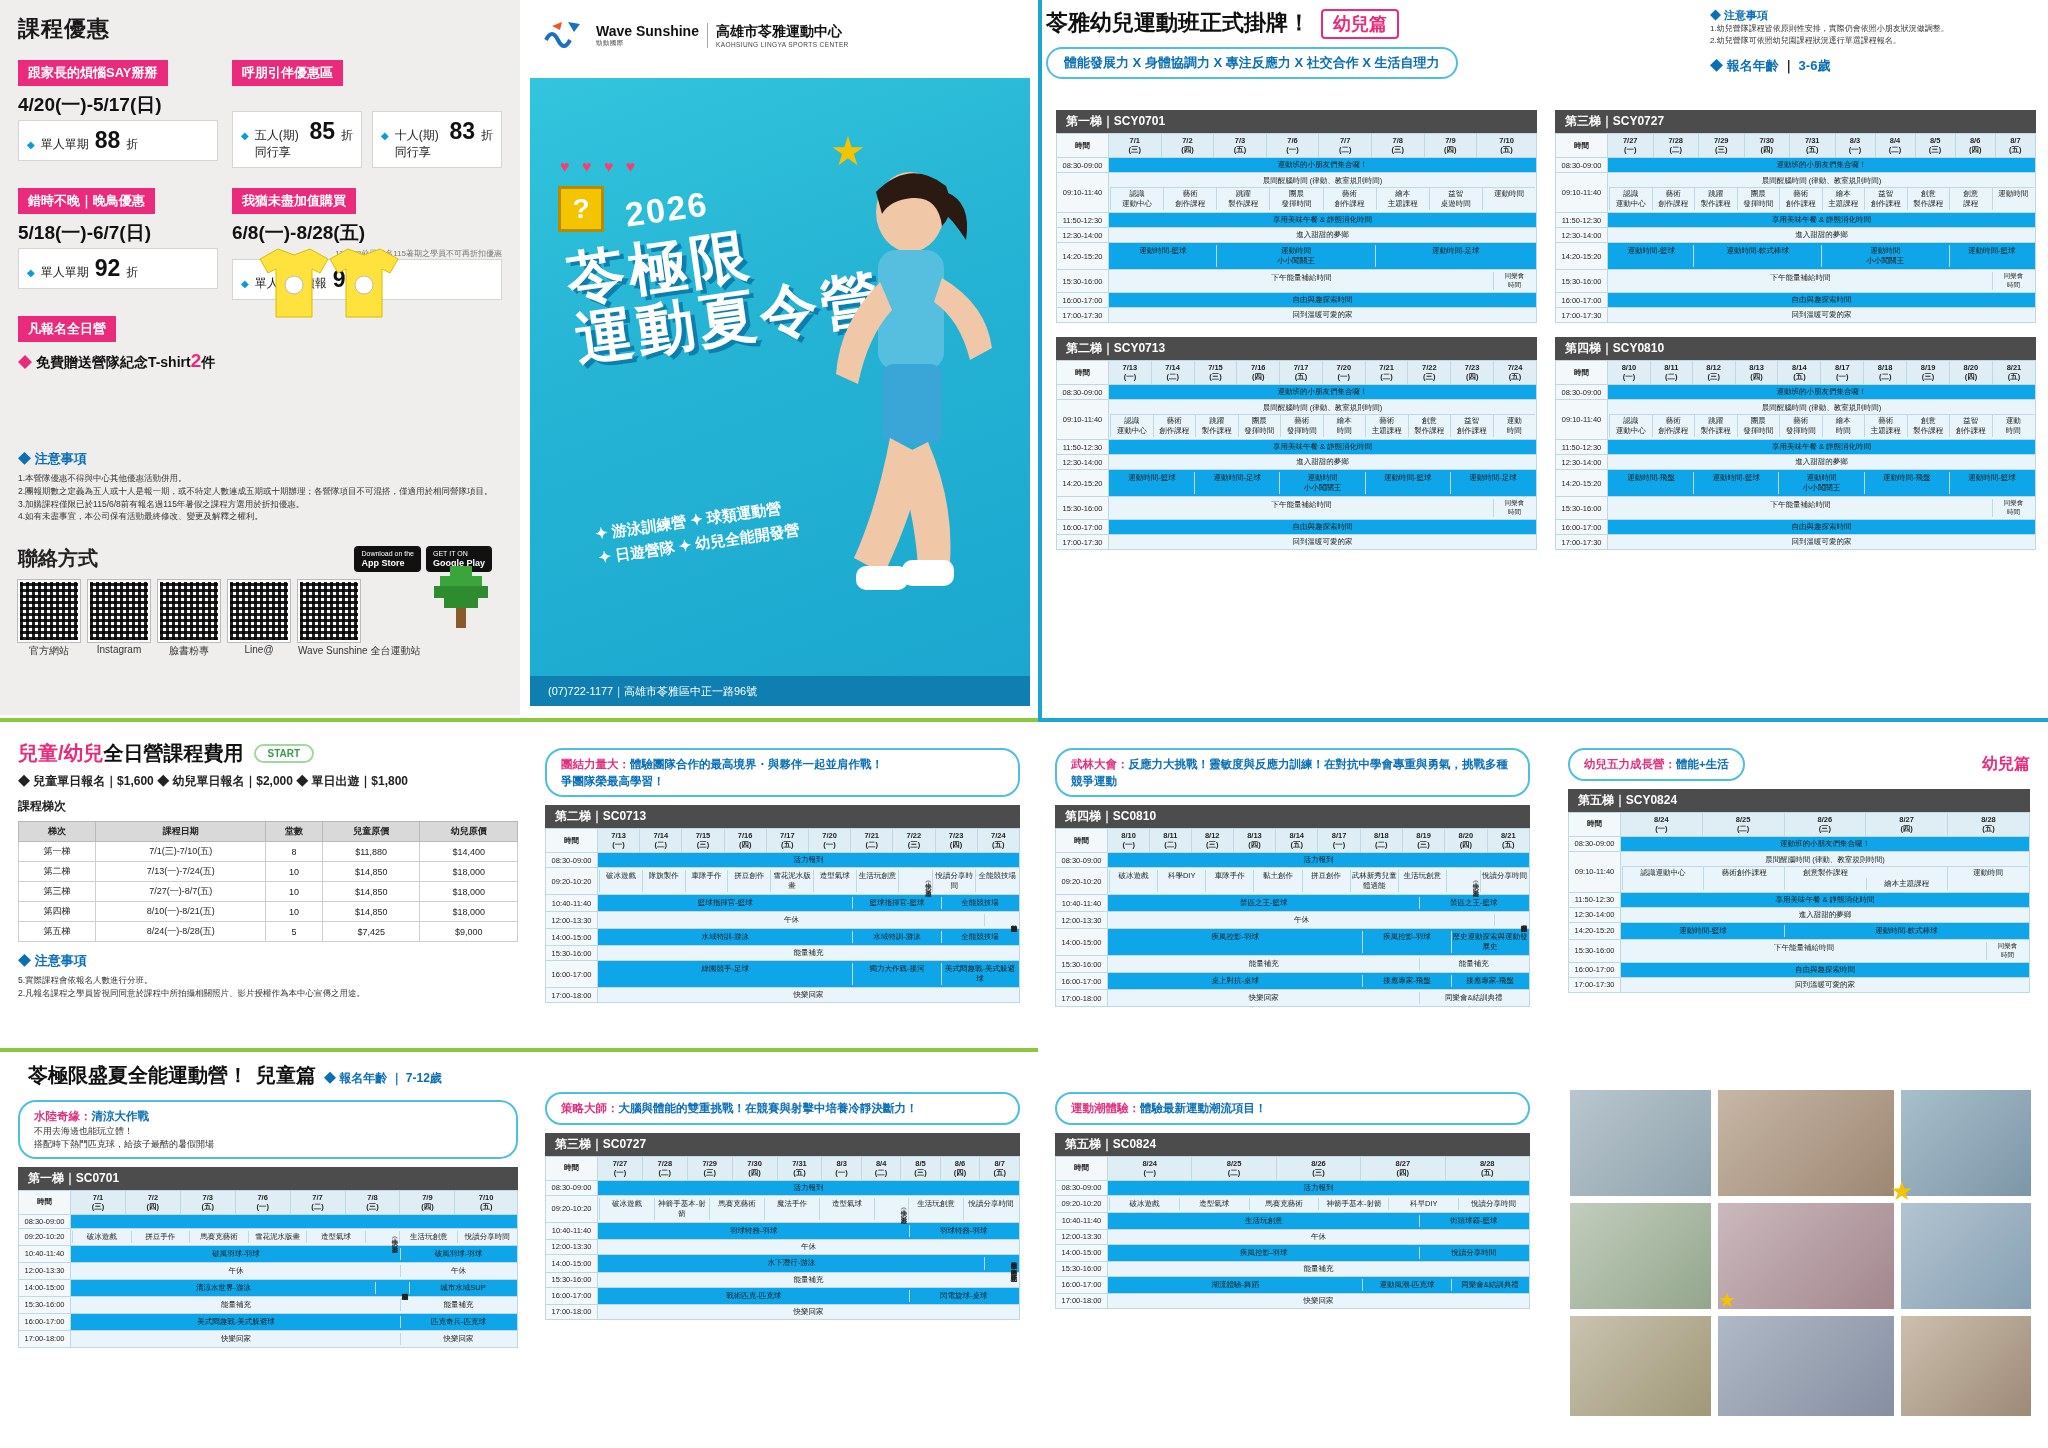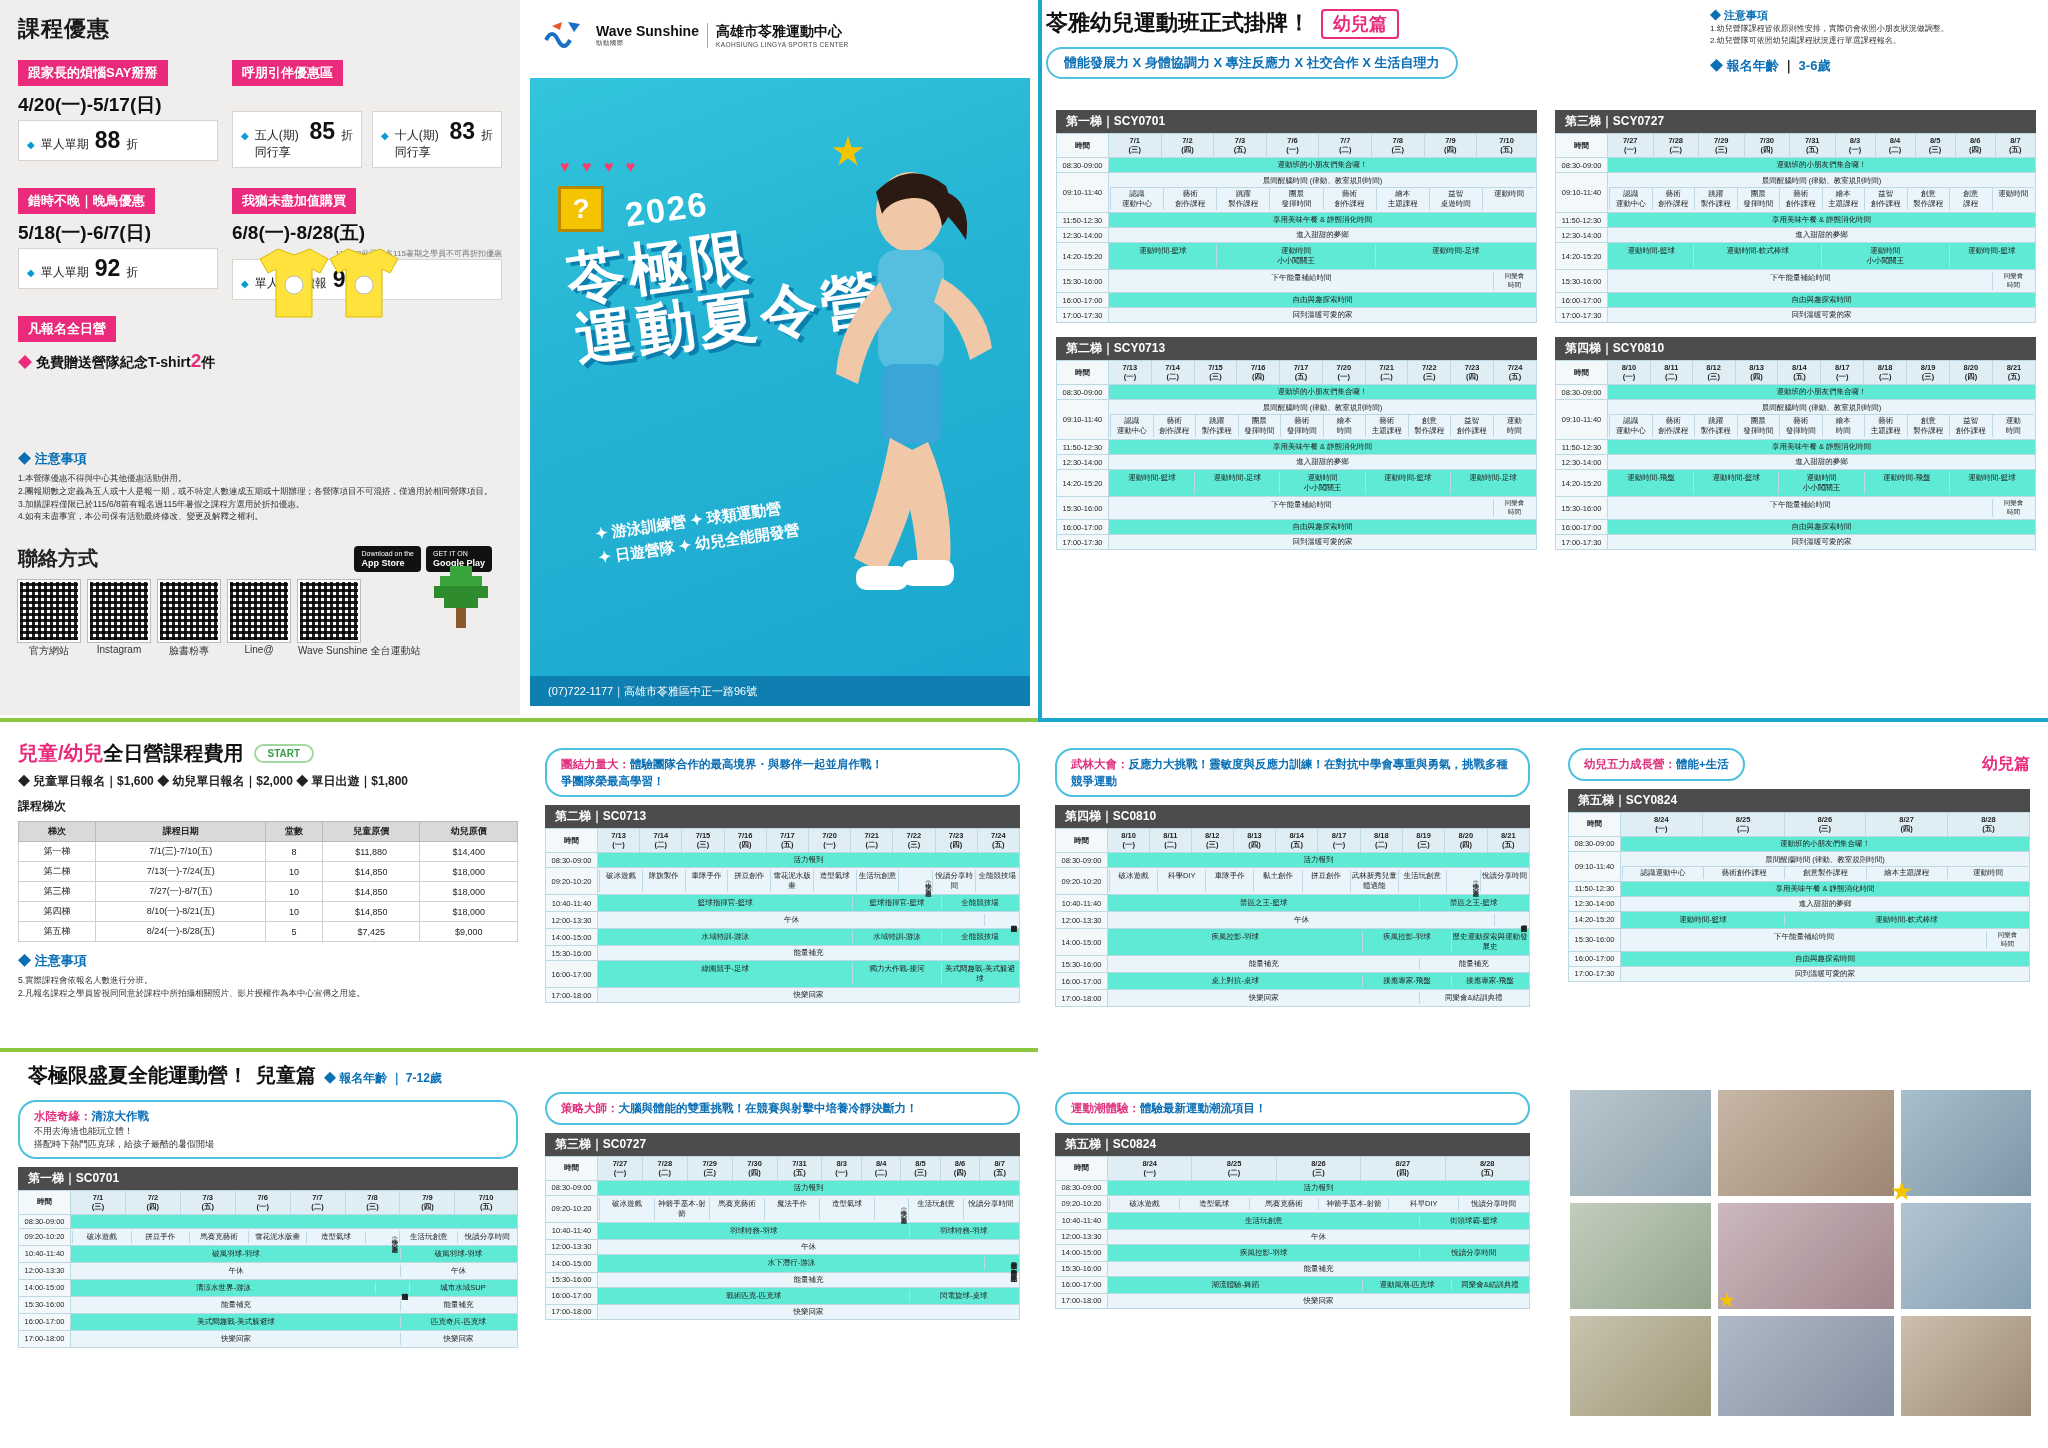--- a/index.html
+++ b/index.html
@@ -86,21 +86,21 @@
   .age-line { color:#0a6fb5; font-weight:bold; font-size:13px; }
 
   
   .tbl-wrap { background:#fff; }
   .tbl-head { background:#4c4c4c; color:#fff; font-size:12px; font-weight:bold; padding:3px 10px; display:flex; gap:10px; }
   table.sch { border-collapse:collapse; width:100%; font-size:7.5px; }
   table.sch td, table.sch th { border:1px solid #bfd9e4; text-align:center; vertical-align:middle; padding:2px 1px; }
   table.sch thead td { background:#dfeef4; font-weight:bold; font-size:7.5px; }
   table.sch td.tm { background:#f3f9fb; width:52px; font-size:7.5px; }
   .row-blue { background:#e9f5fa; }
-  .row-white { background:#5eead4; }
+  .row-white { background:#0ea5e9; }
 
   
   .mid-title { font-size:20px; font-weight:bold; color:#111; }
   .mid-title .pink { color:#ea2a7b; }
   .price-line { font-size:12px; font-weight:bold; color:#222; margin-top:6px; }
   table.fee { border-collapse:collapse; font-size:9px; width:100%; margin-top:6px; }
   table.fee th { background:#d9d9d9; border:1px solid #b9b9b9; padding:3px; font-weight:bold; }
   table.fee td { border:1px solid #cfcfcf; padding:3px; text-align:center; }
   .bubble { border:2px solid #4dc0dd; border-radius:18px; color:#0a6fb5; font-size:11.5px;
       font-weight:bold; padding:6px 14px; background:#fff; line-height:1.45; }
@@ -1272,21 +1272,21 @@
             </tr>
             <tr class="row-blue">
               <td class="tm">09:10-11:40</td>
               <td colspan="5">
                 <div>
                   <div style="border-bottom: 1px solid rgb(191, 217, 228); padding: 1px 0px;">晨間醒腦時間 (律動、教室規則時間)</div>
                   <div style="display: flex;">
                     <div style="flex: 1 1 0%; border-left: 1px solid rgb(191, 217, 228); padding: 1px 0px;">認識運動中心</div>
                     <div style="flex: 1 1 0%; border-left: 1px solid rgb(191, 217, 228); padding: 1px 0px;">藝術創作課程</div>
                     <div style="flex: 1 1 0%; border-left: 1px solid rgb(191, 217, 228); padding: 1px 0px;">創意製作課程</div>
-                    <div style="flex: 1 1 0%; border-left: 1px solid rgb(191, 217, 228); padding: 1px 0px;">繪本主題課程</div>
+                    <div style="flex: 1 1 0%; border-left: 1px solid rgb(191, 217, 228); padding: 1px 0px; margin-top: 11px;">繪本主題課程</div>
                     <div style="flex: 1 1 0%; border-left: 1px solid rgb(191, 217, 228); padding: 1px 0px;">運動時間</div>
                   </div>
                 </div>
               </td>
             </tr>
             <tr class="row-white">
               <td class="tm">11:50-12:30</td>
               <td colspan="5">享用美味午餐 &amp; 靜態消化時間</td>
             </tr>
             <tr class="row-blue">

